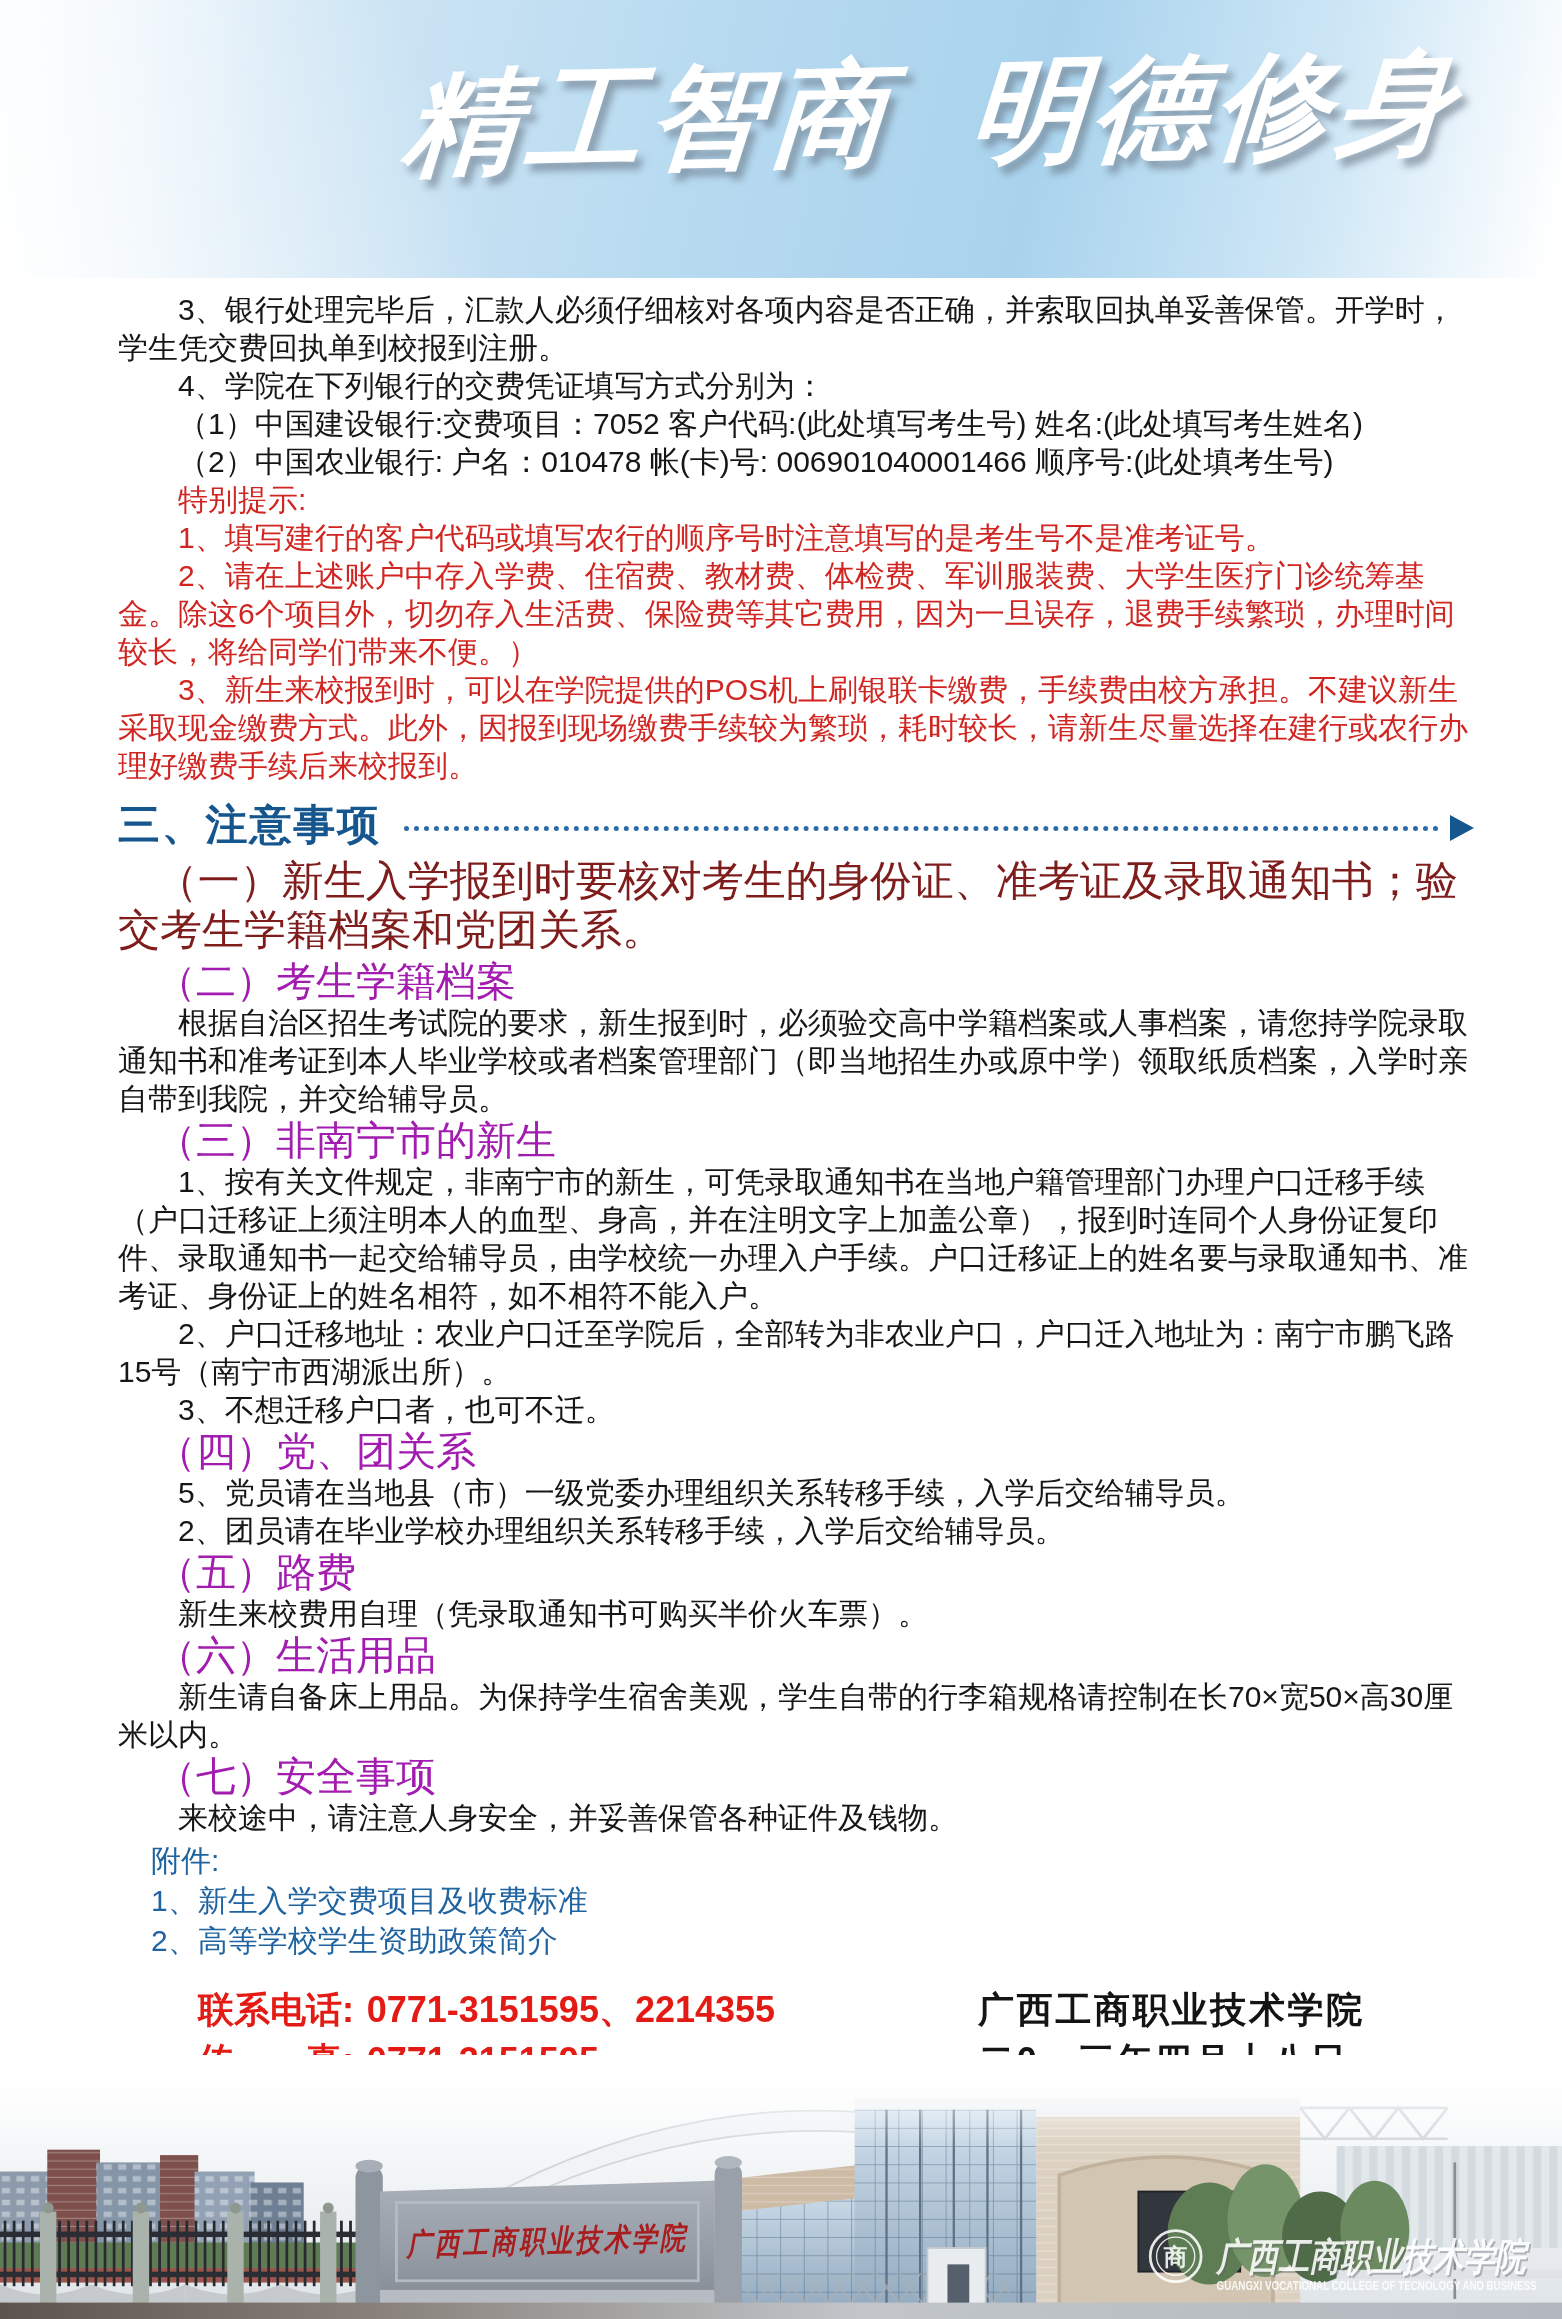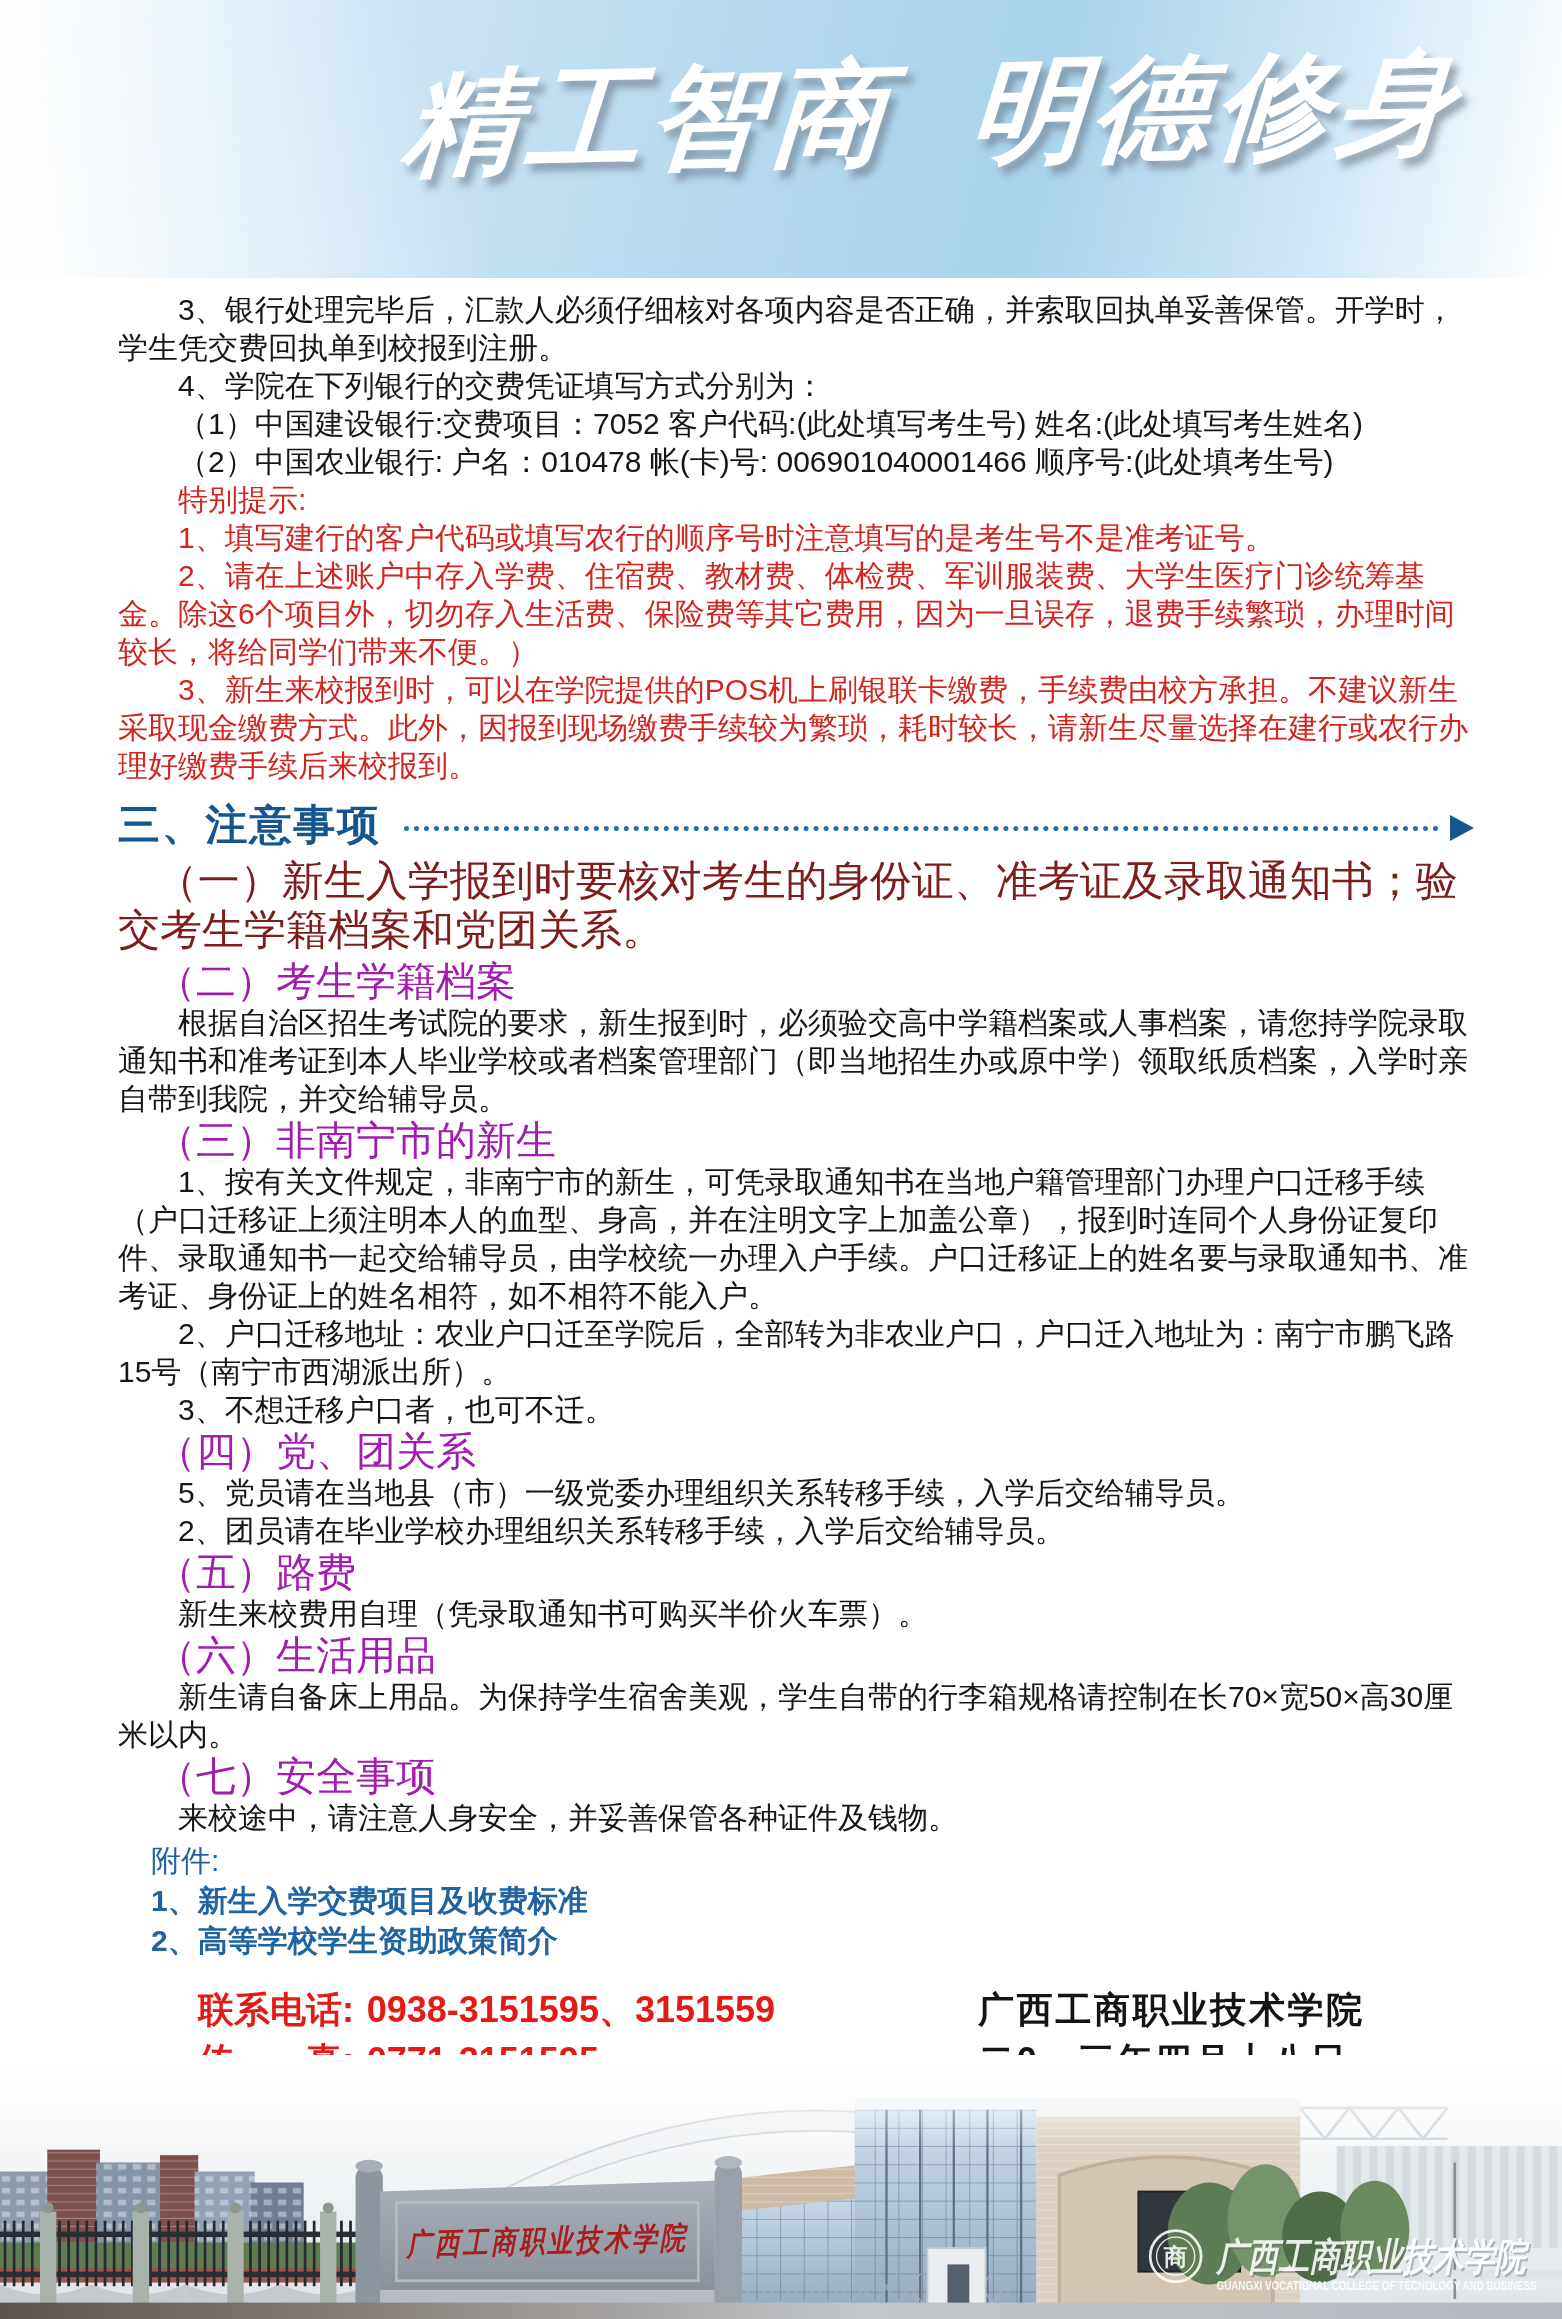--- a/index.html
+++ b/index.html
@@ -29,21 +29,21 @@
   .ind{text-indent:2em;}
   .red{color:#d02521;}
   .sec-head{display:flex;align-items:center;margin:16.4px 0 7.3px 0;}
   .sec-title{font-size:42px;line-height:47px;font-weight:bold;color:#15568f;letter-spacing:1.8px;white-space:nowrap;}
   .leader{flex:1;height:0;border-bottom:5.5px dotted #2b6aa6;margin:7.3px 11px 0 23.6px;}
   .arrow{width:0;height:0;border-top:13.6px solid transparent;border-bottom:13.6px solid transparent;border-left:24.5px solid #15568f;margin-top:5.5px;}
   .lead-blue{color:#7f1d1d;font-size:42px;line-height:49px;text-indent:0.9em;margin:1.8px 0 5.5px 0 !important;}
   .sub-head{color:#a21caf;font-size:40px;line-height:45px;font-weight:normal;text-indent:0.95em;margin:0;}
   .attach{display:flex;color:#1f63a0;font-size:30px;line-height:40px;padding-left:1.1em;margin-top:3.6px;flex-direction:column;}
   .attach-label{margin-right:12.7px;white-space:nowrap;}
-  .attach-items > div{white-space:nowrap;font-weight:bold;}
+  .attach-items > div{white-space:nowrap;}
   
   .foot-row{display:flex;margin-top:23.6px;}
   .contact{margin-left:80px;color:#e31b14;font-weight:bold;font-size:36px;line-height:51px;}
   .contact .lbl{margin-right:12.7px;margin-top:36px;}
   .sig{margin-left:auto;margin-right:109px;color:#141414;font-weight:bold;font-size:36px;line-height:51px;letter-spacing:2.7px;}
   
   .photo{position:absolute;left:0;bottom:0;width:1563px;height:264px;display:block;}
 </style>
 </head>
 <body>
@@ -98,21 +98,21 @@
     <div class="attach">
       <span class="attach-label">附件:</span>
       <div class="attach-items">
         <div>1、新生入学交费项目及收费标准</div>
         <div>2、高等学校学生资助政策简介</div>
       </div>
     </div>
 
     <div class="foot-row">
       <div class="contact">
-        <div><span class="lbl">联系电话:</span><span>0938-3151595、3151559</span></div>
+        <div><span class="lbl">联系电话:</span><span>0771-3151595、2214355</span></div>
         <div><span class="lbl">传　　真:</span><span>0771-3151595</span></div>
       </div>
       <div class="sig">
         <div>广西工商职业技术学院</div>
         <div>二0一三年四月十八日</div>
       </div>
     </div>
 
   </section>
 

